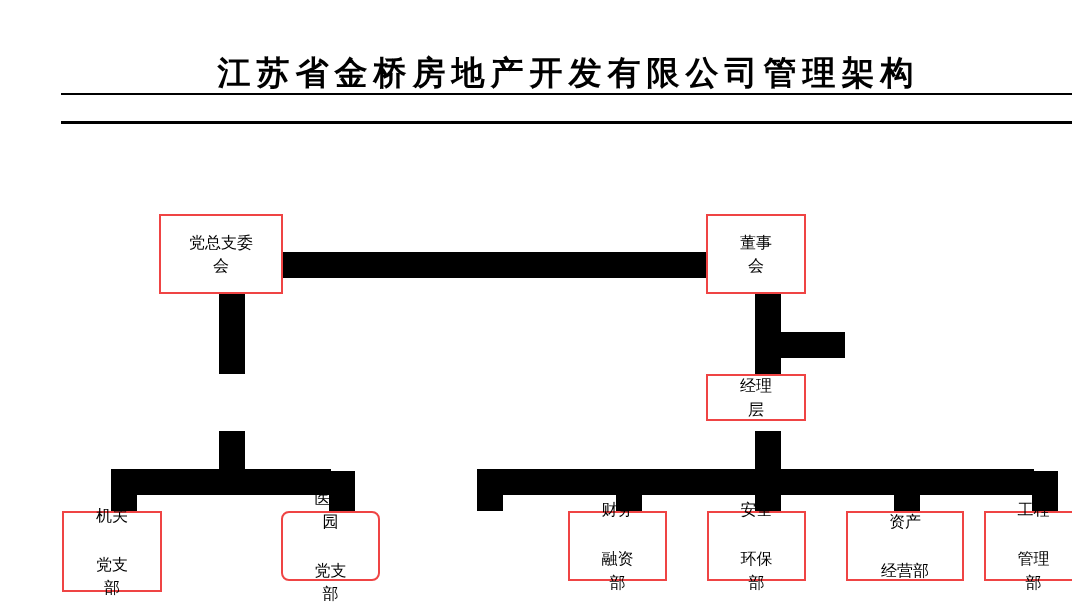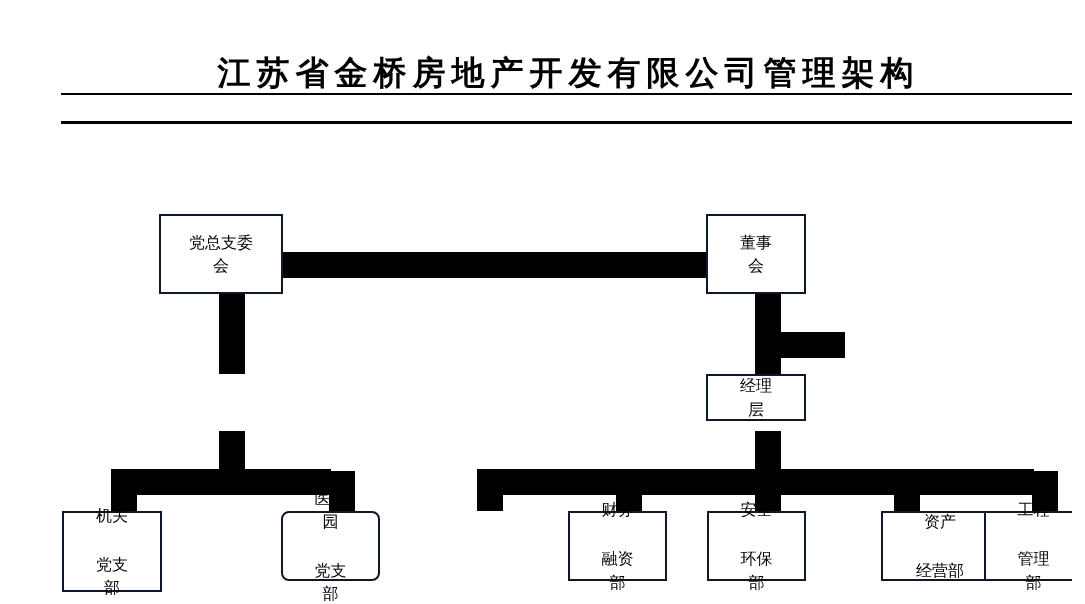--- a/index.html
+++ b/index.html
@@ -31,21 +31,21 @@
     position: absolute;
     left: 35px;
     top: 67px;
     width: 1023px;
     height: 7px;
     border-top: 2px solid #000000;
     border-bottom: 3px solid #000000;
   }
   .node {
     position: absolute;
-    border: 2px solid #0f172a;
+    border: 2px solid #ef4444;
     background: #ffffff;
     display: flex;
     flex-direction: column;
     align-items: center;
     justify-content: center;
     text-align: center;
     font-size: 16px;
     line-height: 1.45;
     color: #000000;
   }
@@ -102,21 +102,21 @@
     <span>党支部</span>
   </div>
   <div class="node" style="left:542px; top:485px; width:99px; height:70px;">
     <span>财务</span>
     <span>融资部</span>
   </div>
   <div class="node" style="left:681px; top:485px; width:99px; height:70px;">
     <span>安全</span>
     <span>环保部</span>
   </div>
-  <div class="node" style="left:820px; top:485px; width:118px; height:70px;margin-left:35px;">
+  <div class="node" style="left:820px; top:485px; width:118px; height:70px;">
     <span>资产</span>
     <span>经营部</span>
   </div>
   <div class="node" style="left:958px; top:485px; width:99px; height:70px;">
     <span>工程</span>
     <span>管理部</span>
   </div>
 
 </div>
 

